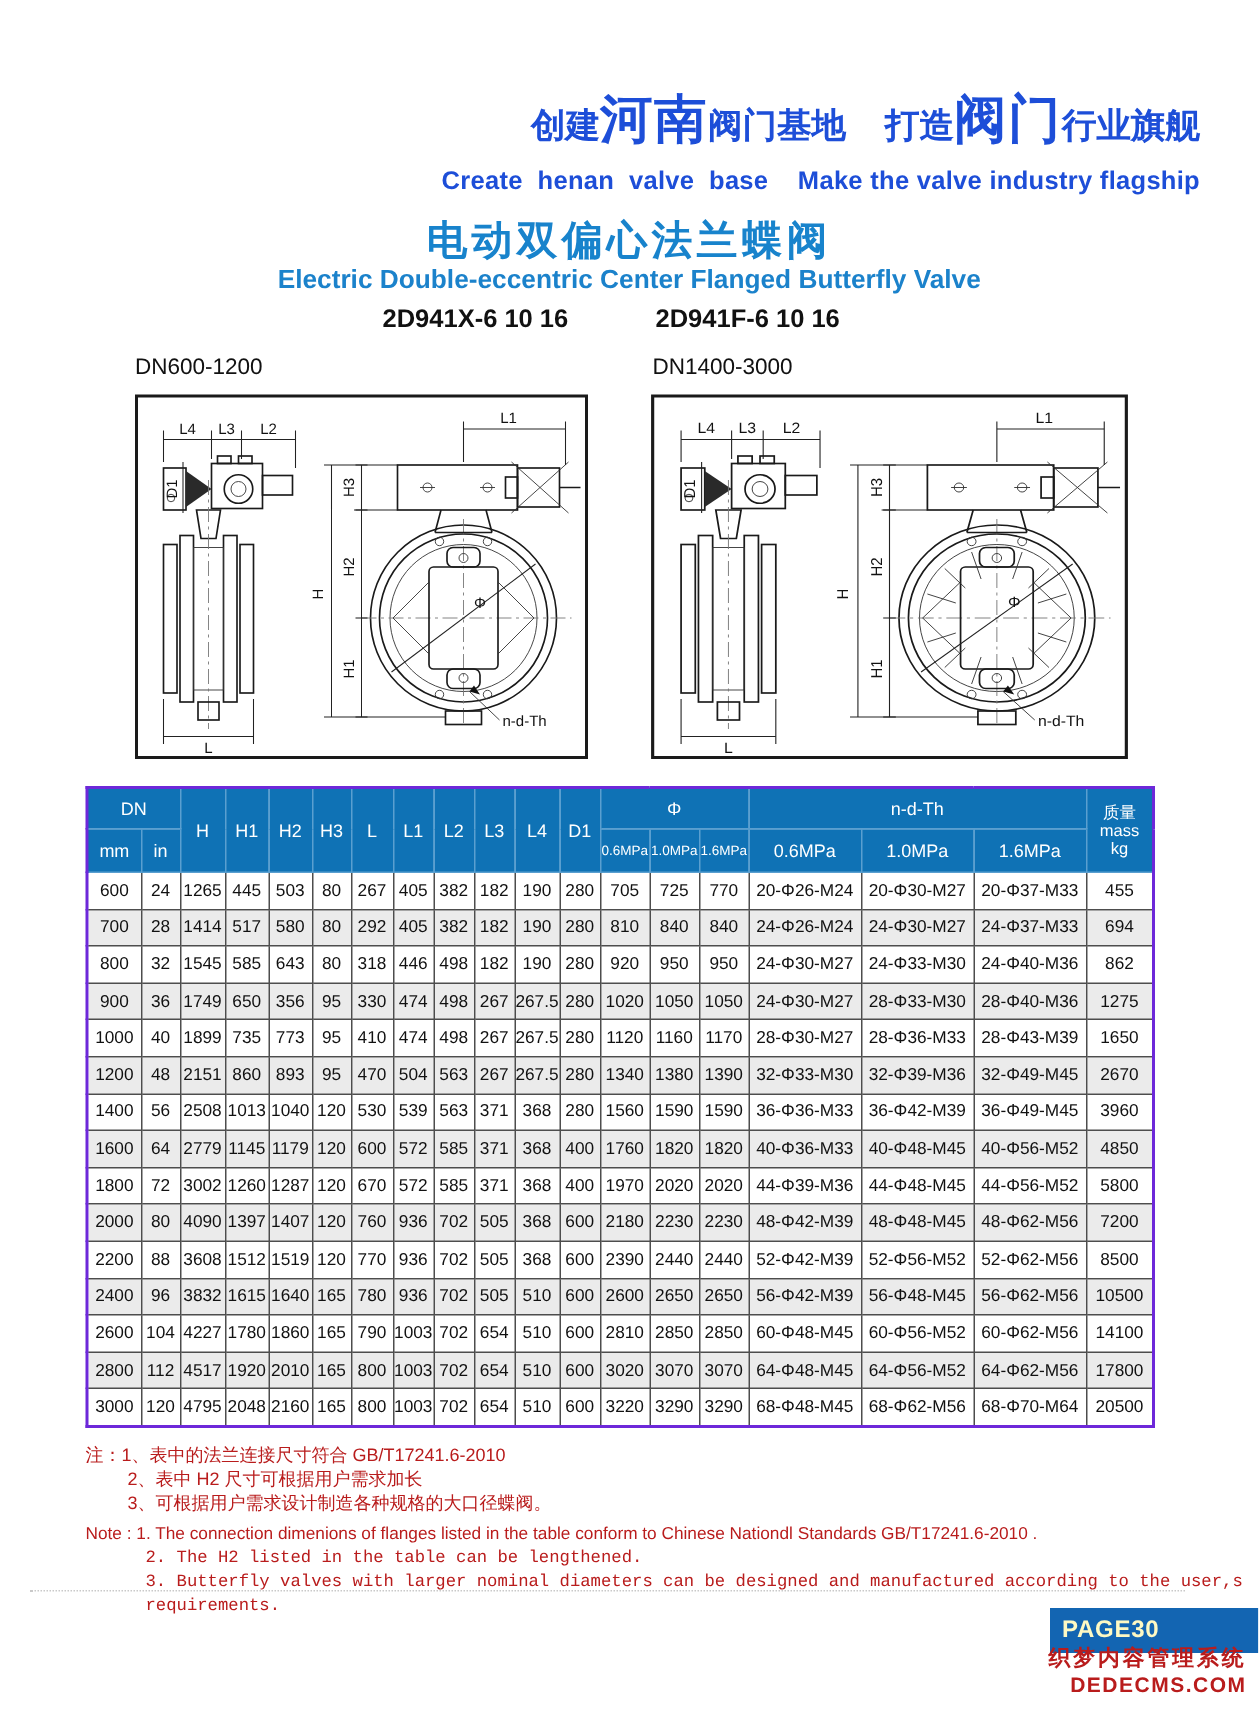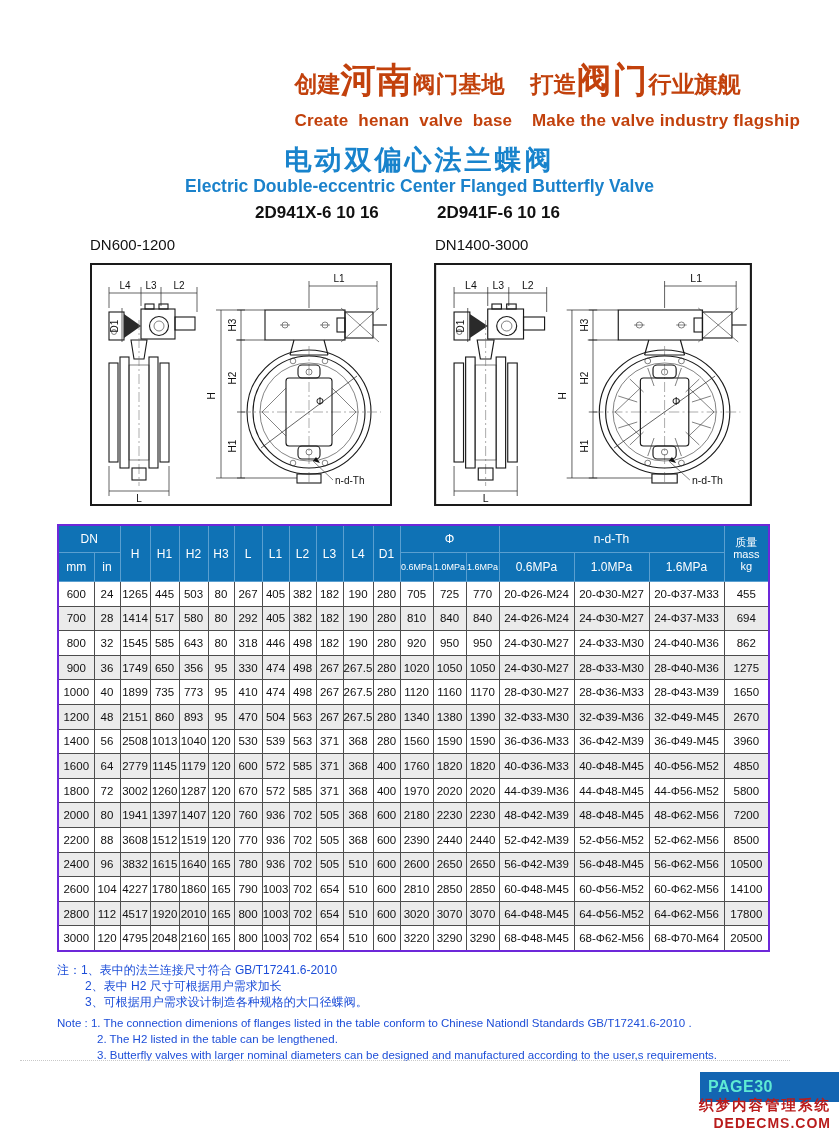--- a/index.html
+++ b/index.html
@@ -1,21 +1,21 @@
 <!DOCTYPE html>
 <html><head>
 <meta charset="utf-8">
 <style>
   html,body{margin:0;padding:0;background:#ffffff;}
   .page{
     position:relative;width:839px;height:1146px;background:#ffffff;overflow:hidden;
     font-family:"Liberation Sans","DejaVu Sans",sans-serif;color:#111;
   }
   
-  .brand{position:absolute;top:58px;right:39px;color:#c2410c;}
+  .brand{position:absolute;top:58px;right:39px;text-align:right;color:#1d4ed8;}
   .brand-cn{white-space:nowrap;font-weight:800;line-height:44px;}
   .brand-cn .sm{font-size:23px;}
   .brand-cn .lg{font-size:35px;letter-spacing:1px;}
   .brand-cn .gap{display:inline-block;width:26px;}
   .brand-en{font-size:17px;font-weight:600;margin-top:2px;white-space:pre;letter-spacing:.2px;}
   
   .title-cn{position:absolute;top:142px;left:0;width:100%;text-align:center;
     font-size:27px;font-weight:800;color:#1883cc;letter-spacing:3px;}
   .title-en{position:absolute;top:176px;left:0;width:100%;text-align:center;
     font-size:17.5px;font-weight:600;color:#1b82cb;}
@@ -38,30 +38,30 @@
   table.spec th{background:#0f72b5;color:#ffffff;border:1px solid #5a9fd0;
     font-weight:400;font-size:12px;padding:0;}
   table.spec th.sub{font-size:9px;}
   table.spec th.mass{font-size:11px;line-height:12px;}
   table.spec tr.hr1 th{height:26px;}
   table.spec tr.hr2 th{height:28px;}
   table.spec td{border:1px solid #4d4d4d;text-align:center;font-size:11.5px;
     height:23.6px;padding:0;background:#ffffff;white-space:nowrap;overflow:hidden;}
   table.spec tr.alt td{background:#ebebeb;}
   
-  .notes{position:absolute;top:962px;left:57px;color:#1d4ed8;}
+  .notes{position:absolute;top:962px;left:57px;color:#b91c1c;}
   .notes .cn{font-size:12px;line-height:16px;}
   .notes .cn .ind{padding-left:28px;}
   .notes .en{font-size:11.5px;line-height:16px;margin-top:5px;}
-  .notes .en .ind{padding-left:40px;}
+  .notes .en .ind{padding-left:40px;font-family:Liberation Mono, monospace;}
   
   .sep{position:absolute;top:1060px;left:20px;width:770px;border-top:1px dotted #c9c9c9;}
   .footer{position:absolute;top:1072px;right:0;display:flex;align-items:center;}
   .footer .iso{font-size:16.5px;font-weight:600;color:#141414;margin-right:12px;}
-  .badge{width:131px;height:30px;background:#1365b2;color:#5eead4;font-size:16px;
+  .badge{width:131px;height:30px;background:#1365b2;color:#fef9c3;font-size:16px;
     font-weight:700;line-height:30px;padding-left:8px;letter-spacing:.5px;}
   .watermark{position:absolute;top:1096px;right:8px;text-align:right;color:#b91c1c;
     font-weight:800;}
   .watermark .w1{font-size:14.5px;letter-spacing:2px;}
   .watermark .w2{font-size:14px;letter-spacing:1px;}
 </style>
 </head>
 <body>
 
 <div class="page">
@@ -510,21 +510,21 @@
           <td>2020</td>
           <td>2020</td>
           <td>44-Φ39-M36</td>
           <td>44-Φ48-M45</td>
           <td>44-Φ56-M52</td>
           <td>5800</td>
         </tr>
         <tr class="alt">
           <td>2000</td>
           <td>80</td>
-          <td>1941</td>
+          <td>4090</td>
           <td>1397</td>
           <td>1407</td>
           <td>120</td>
           <td>760</td>
           <td>936</td>
           <td>702</td>
           <td>505</td>
           <td>368</td>
           <td>600</td>
           <td>2180</td>

